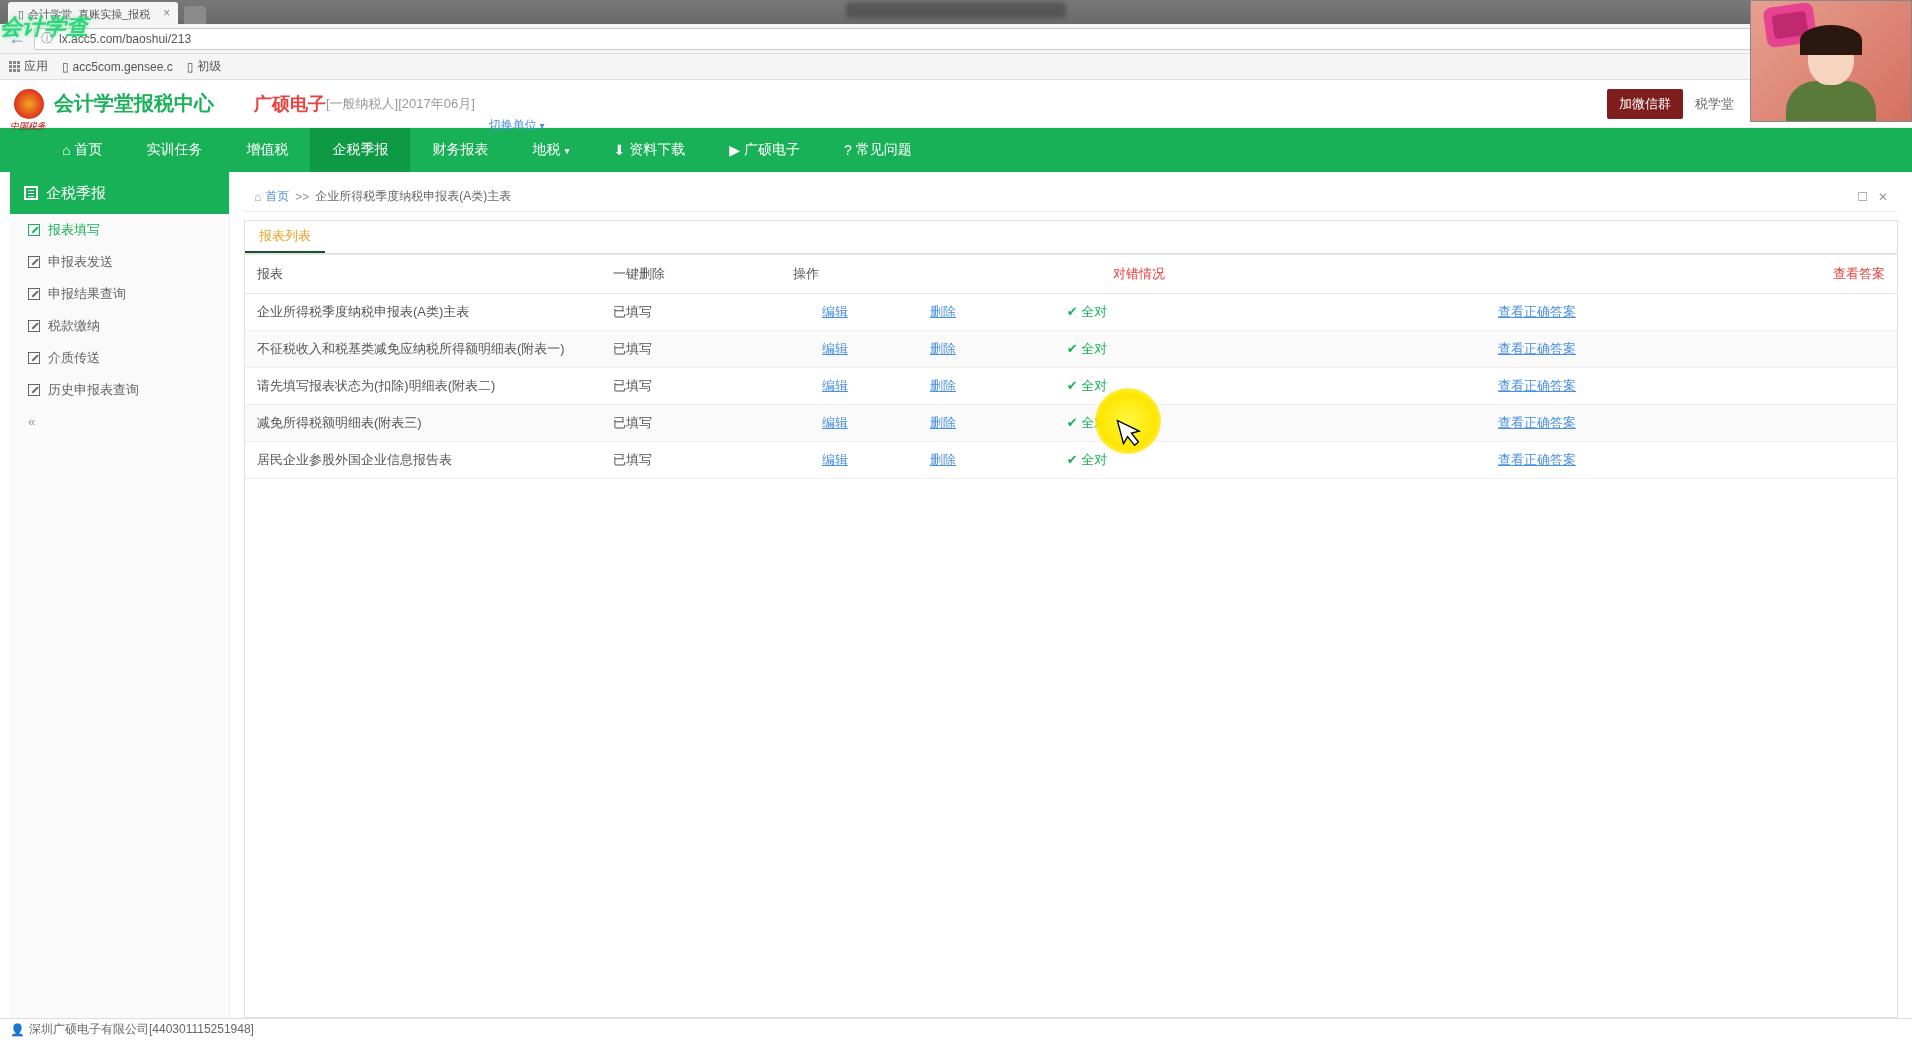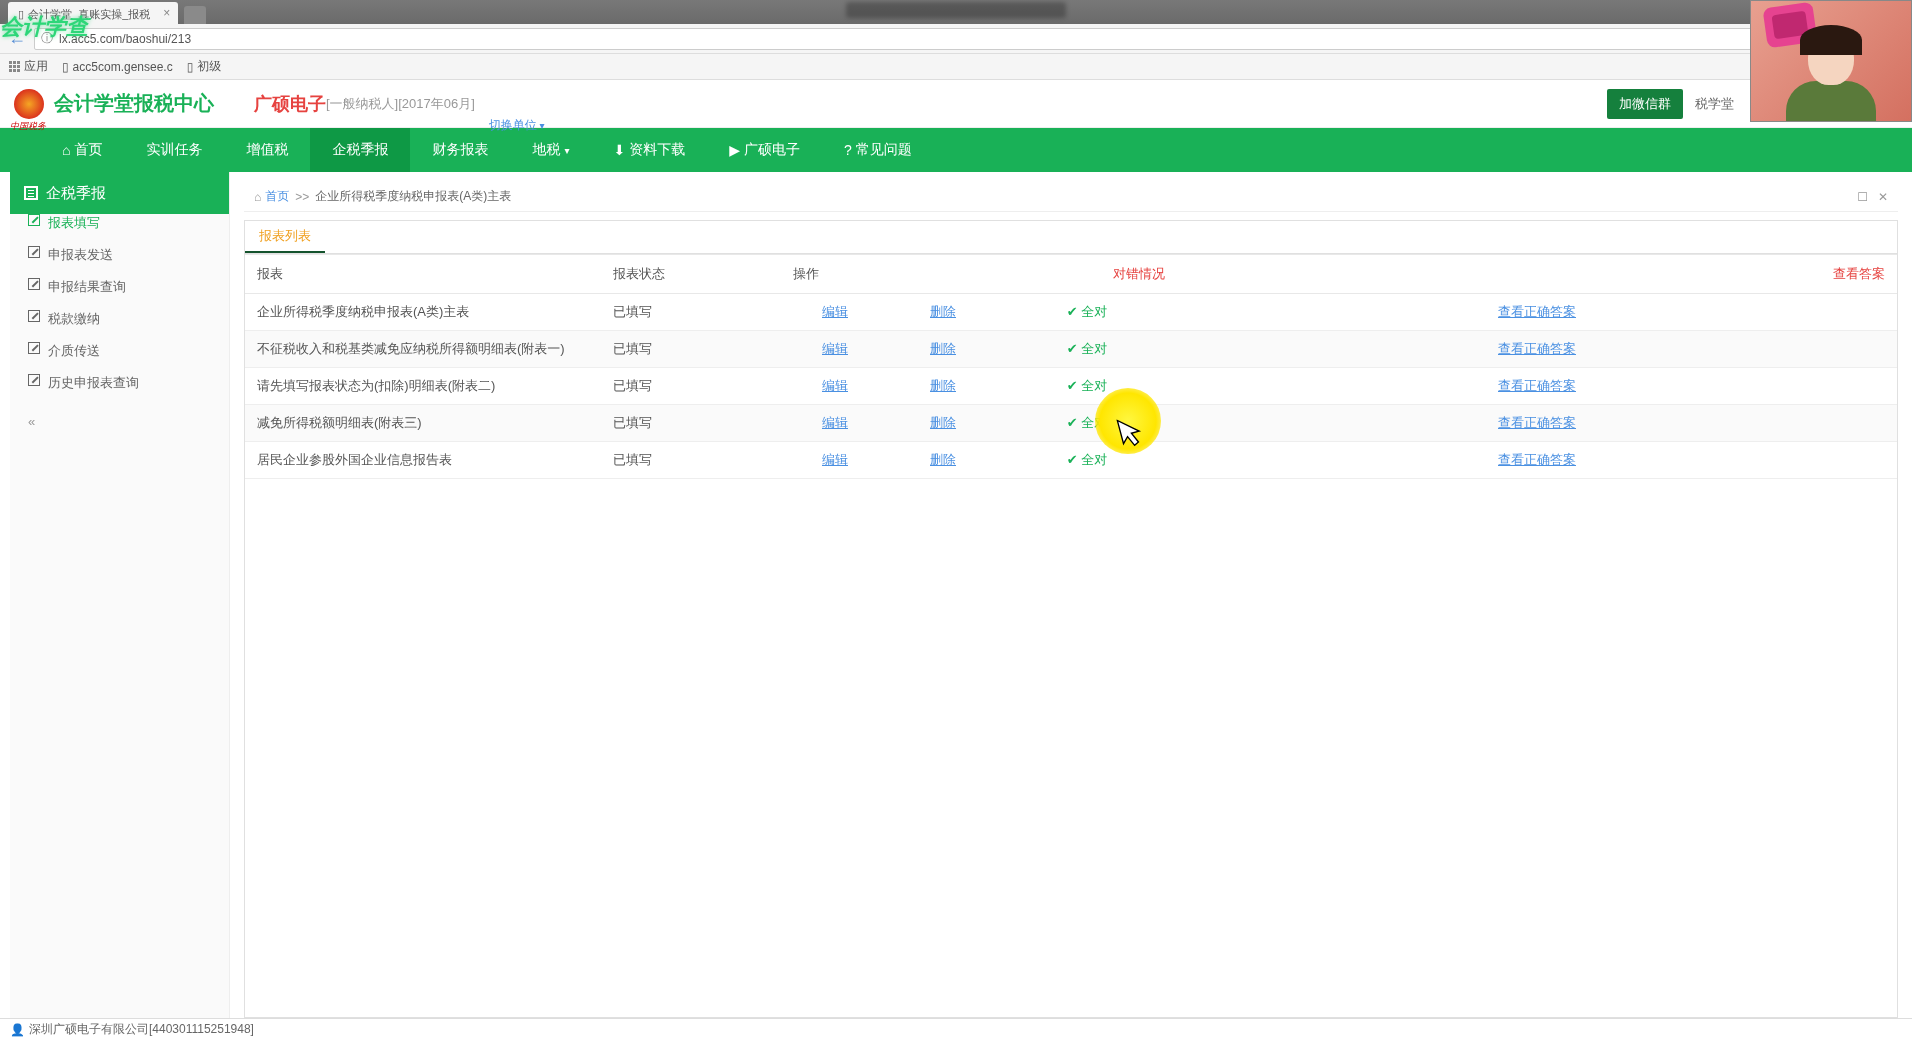--- a/index.html
+++ b/index.html
@@ -27,35 +27,35 @@
     .page-header { height: 48px; border-bottom: 1px solid #eee; display: flex; align-items: center; padding: 0 14px; }
     .emblem { width: 30px; height: 30px; border-radius: 50%; background: radial-gradient(#f5a623, #d0021b); margin-right: 10px; position: relative; }
     .emblem-sub { font-size: 9px; color: #c00; position: absolute; bottom: -14px; left: -4px; font-style: italic; white-space: nowrap; }
     .site-title { font-size: 20px; font-weight: bold; color: #19b157; margin-right: 30px; }
     .company-name { font-size: 18px; font-weight: bold; color: #e64340; margin-left: 10px; }
     .company-meta { font-size: 13px; color: #999; }
     .switch-unit { color: #4a90e2; font-size: 12px; margin-left: 14px; cursor: pointer; margin-top: 43px; }
     .switch-unit::after { content: " ▾"; font-size: 10px; }
     .header-spacer { flex: 1; }
     .header-btn { padding: 6px 12px; font-size: 13px; color: #666; cursor: pointer; border-radius: 2px; }
-    .header-btn.primary { background: #15803d; color: #fff; }
+    .header-btn.primary { background: #7f1d1d; color: #fff; }
 
     
     .main-nav { height: 44px; background: #19b157; display: flex; align-items: stretch; padding: 0 40px; }
     .nav-item { display: flex; align-items: center; color: #fff; padding: 0 22px; cursor: pointer; font-size: 14px; gap: 4px; }
     .nav-item.active { background: #0e9945; }
     .nav-caret { font-size: 10px; }
 
     
     .content-row { display: flex; height: calc(1040px - 24px - 30px - 26px - 48px - 44px - 22px); }
     .sidebar { width: 220px; background: #fafafa; border-right: 1px solid #eee; margin-left: 10px; }
     .sidebar-header { background: #19b157; color: #fff; height: 42px; display: flex; align-items: center; padding: 0 14px; font-size: 15px; gap: 8px; }
     .list-icon { width: 14px; height: 14px; border: 2px solid #fff; display: inline-block; position: relative; }
     .list-icon::before { content: ""; position: absolute; left: 2px; right: 2px; top: 2px; height: 1px; background: #fff; box-shadow: 0 3px 0 #fff, 0 6px 0 #fff; }
-    .sidebar-item { height: 32px; display: flex; padding: 0 18px; color: #666; cursor: pointer; gap: 8px; font-size: 13px; }
+    .sidebar-item { height: 32px; display: flex; align-items: center; padding: 0 18px; color: #666; cursor: pointer; gap: 8px; font-size: 13px; }
     .sidebar-item.active { color: #19b157; }
     .edit-icon { width: 12px; height: 12px; border: 1px solid currentColor; display: inline-block; position: relative; }
     .edit-icon::after { content: ""; position: absolute; width: 8px; height: 1.5px; background: currentColor; transform: rotate(-45deg); top: 4px; left: 2px; }
     .collapse-icon { padding: 8px 18px; color: #999; cursor: pointer; }
 
     .main-area { flex: 1; padding: 10px 14px 0 14px; display: flex; flex-direction: column; }
     .breadcrumb-bar { display: flex; align-items: center; padding: 6px 10px; font-size: 12px; color: #666; border-bottom: 1px solid #eee; }
     .breadcrumb-link { color: #4a90e2; cursor: pointer; }
     .breadcrumb-sep { margin: 0 6px; color: #999; }
     .bc-icons { margin-left: auto; display: flex; gap: 10px; color: #999; cursor: pointer; }
@@ -252,21 +252,21 @@
 
     <div class="panel">
       <div class="tab-strip">
         <div class="list-tab">报表列表</div>
       </div>
 
       <table>
         <thead>
           <tr>
             <th style="width:356px">报表</th>
-            <th style="width:180px">报表状态</th>
+            <th style="width:180px">一键删除</th>
             <th style="width:108px">操作</th>
             <th style="width:108px"></th>
             <th class="compare" style="width:180px">对错情况</th>
             <th class="answer">查看答案</th>
           </tr>
         </thead>
         <tbody id="table-body">
             <tr>
               <td>企业所得税季度纳税申报表(A类)主表</td>
               <td>已填写</td>

